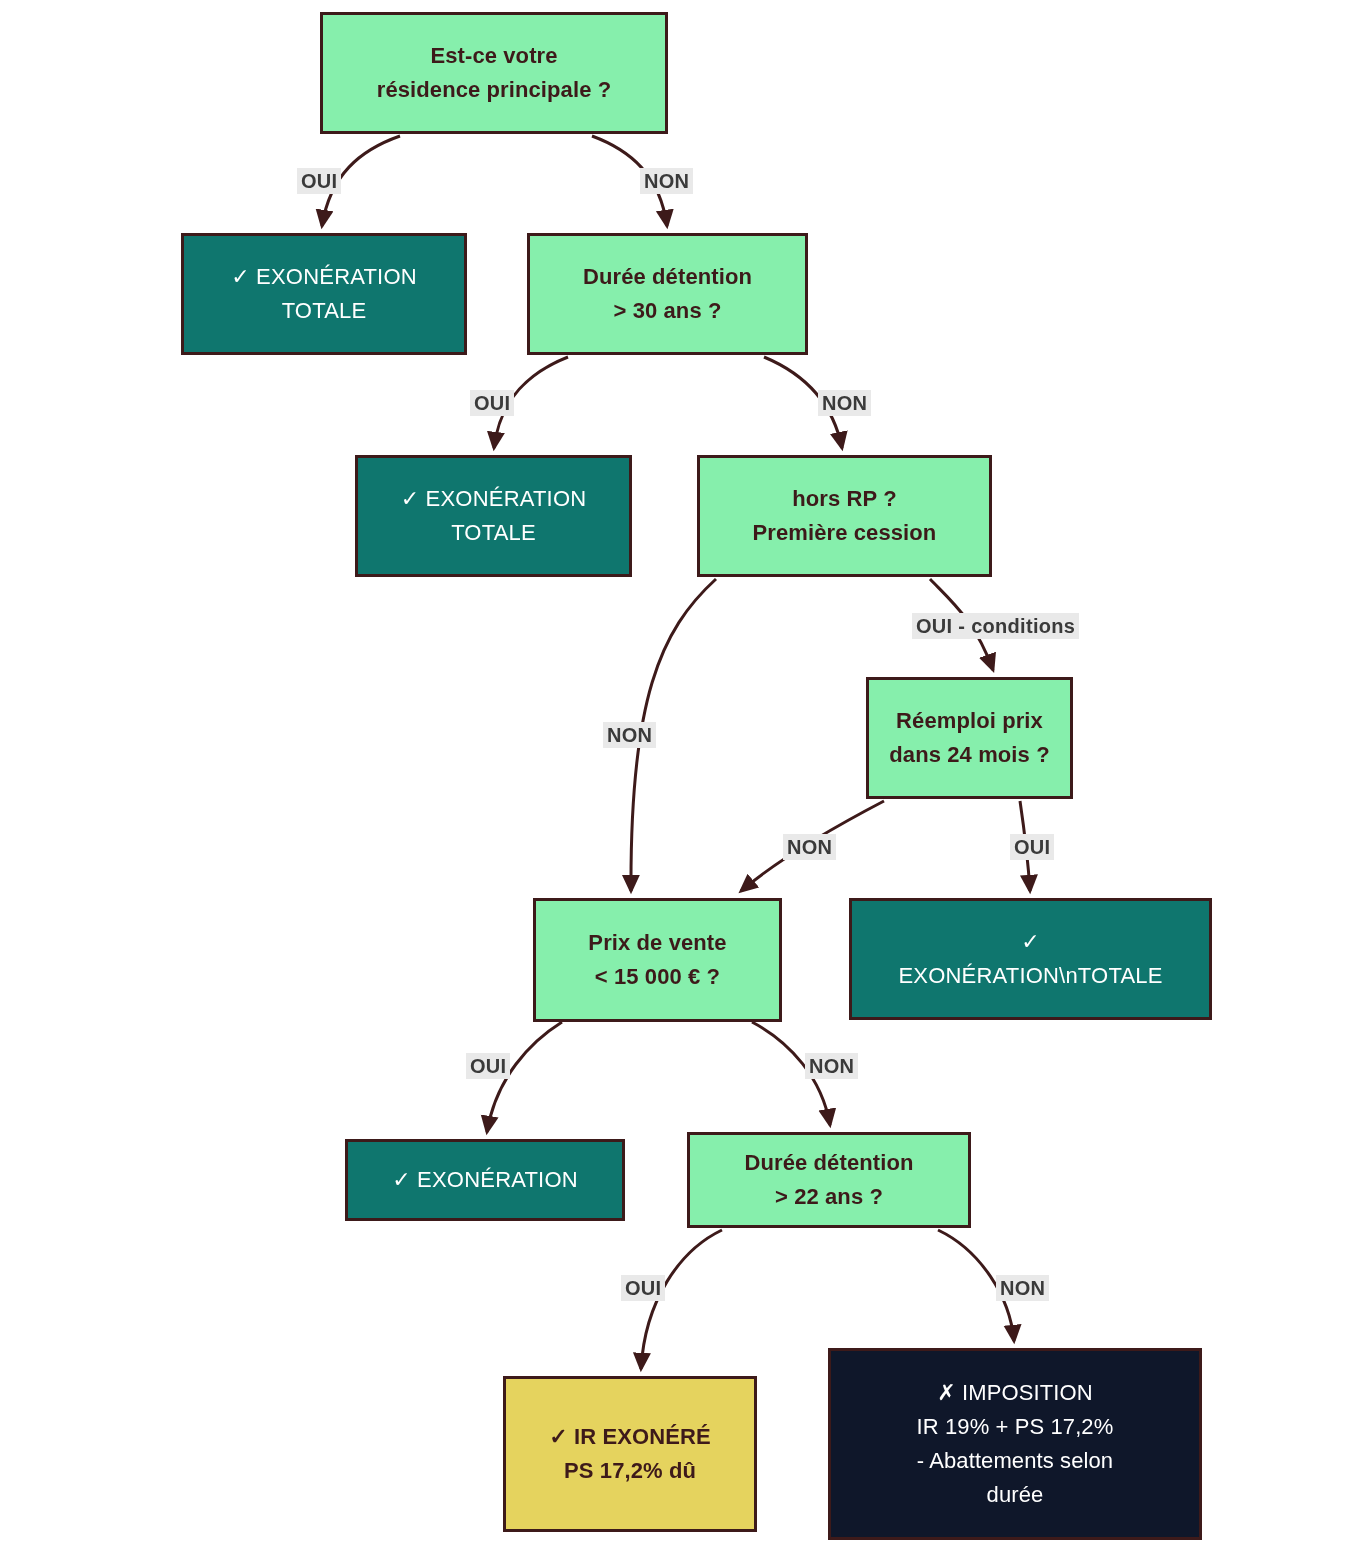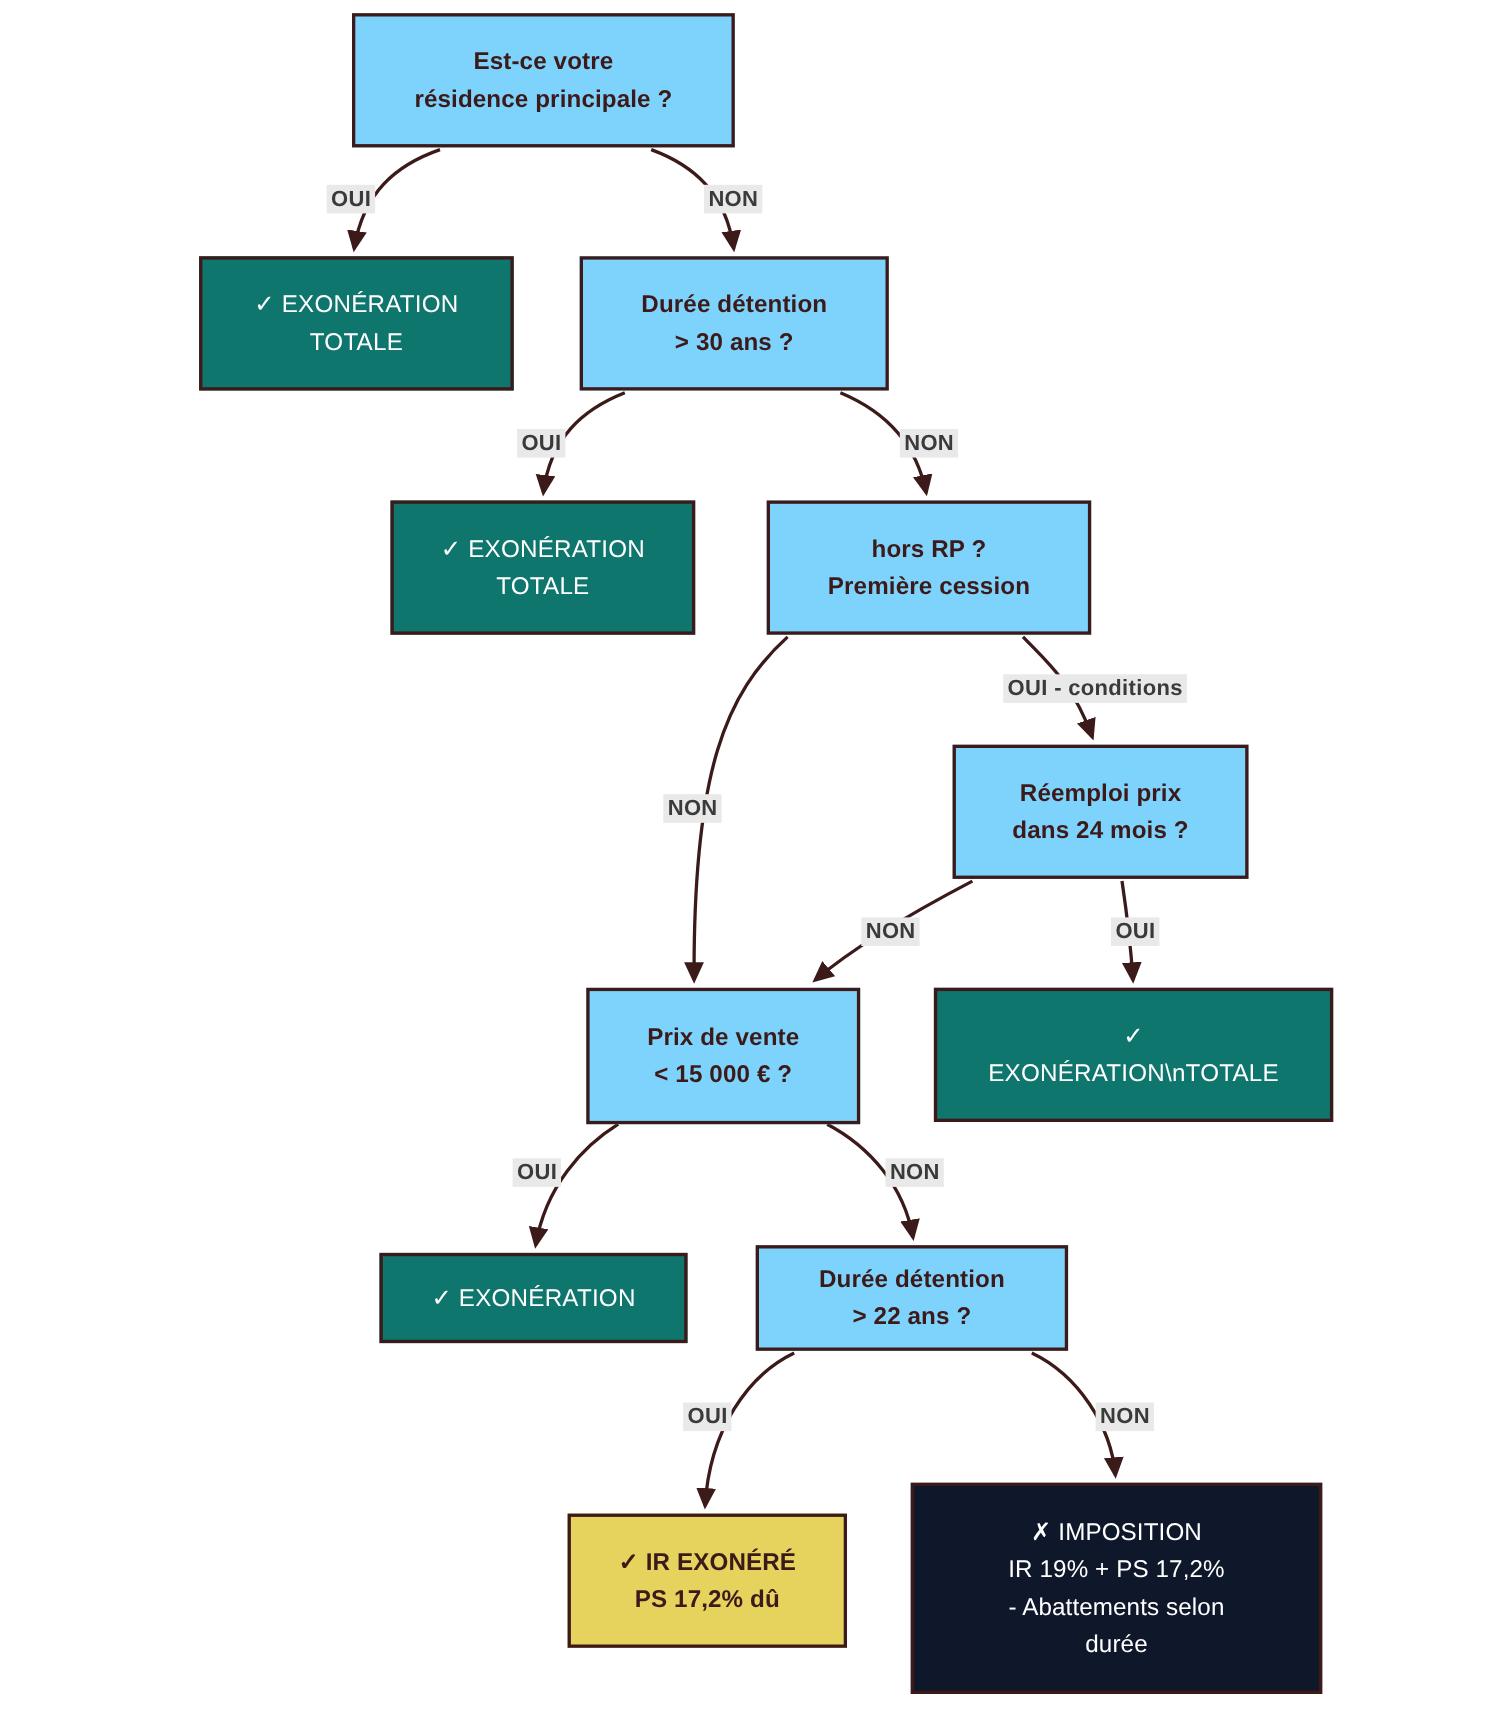--- a/index.html
+++ b/index.html
@@ -36,21 +36,21 @@
     text-align: center;
     line-height: 1.55;
     font-weight: 700;
     letter-spacing: 0.1px;
   }
   .node .line {
     display: block;
     width: 100%;
   }
   .node.decision {
-    background: #7dd3fc;
+    background: #86efac;
     color: #3d1a1a;
     font-size: 22px;
   }
   .node.exo {
     background: #0f766e;
     color: #ffffff;
     font-size: 22px;
     font-weight: 400;
     letter-spacing: 0.2px;
   }
@@ -135,21 +135,21 @@
   <div class="node exo" style="left:355px; top:455px; width:277px; height:122px;">
     <span class="line">✓ EXONÉRATION</span>
     <span class="line">TOTALE</span>
   </div>
 
   <div class="node decision" style="left:697px; top:455px; width:295px; height:122px;">
     <span class="line">hors RP ?</span>
     <span class="line">Première cession</span>
   </div>
 
-  <div class="node decision" style="left:866px; top:677px; width:269px; height:122px;">
+  <div class="node decision" style="left:866px; top:677px; width:207px; height:122px;">
     <span class="line">Réemploi prix</span>
     <span class="line">dans 24 mois ?</span>
   </div>
 
   <div class="node decision" style="left:533px; top:898px; width:249px; height:124px;">
     <span class="line">Prix de vente</span>
     <span class="line">&lt; 15 000 € ?</span>
   </div>
 
   <div class="node exo" style="left:849px; top:898px; width:363px; height:122px;">
@@ -159,21 +159,21 @@
 
   <div class="node exo" style="left:345px; top:1139px; width:280px; height:82px;">
     <span class="line">✓ EXONÉRATION</span>
   </div>
 
   <div class="node decision" style="left:687px; top:1132px; width:284px; height:96px;">
     <span class="line">Durée détention</span>
     <span class="line">&gt; 22 ans ?</span>
   </div>
 
-  <div class="node partial" style="left:516px; top:1376px; width:254px; height:122px;">
+  <div class="node partial" style="left:503px; top:1376px; width:254px; height:156px;">
     <span class="line">✓ IR EXONÉRÉ</span>
     <span class="line">PS 17,2% dû</span>
   </div>
 
   <div class="node tax" style="left:828px; top:1348px; width:374px; height:192px;">
     <span class="line">✗ IMPOSITION</span>
     <span class="line">IR 19% + PS 17,2%</span>
     <span class="line">- Abattements selon</span>
     <span class="line">durée</span>
   </div>

